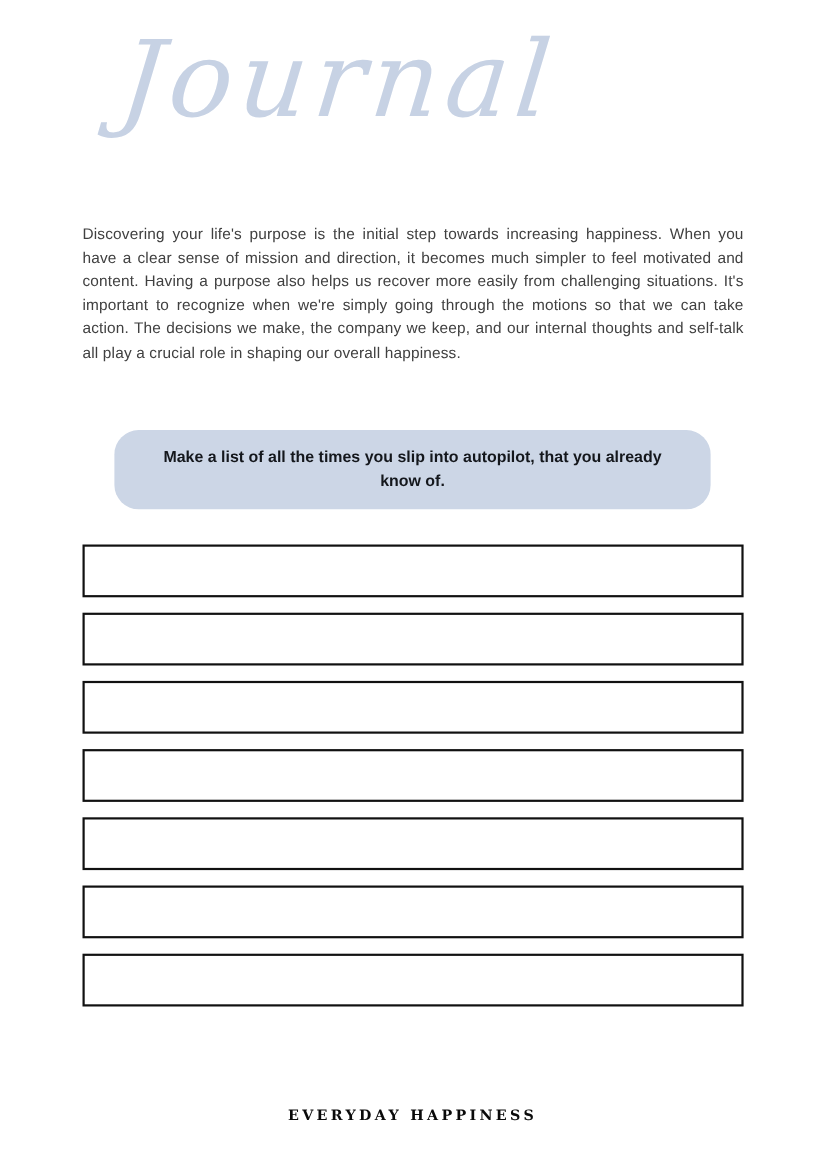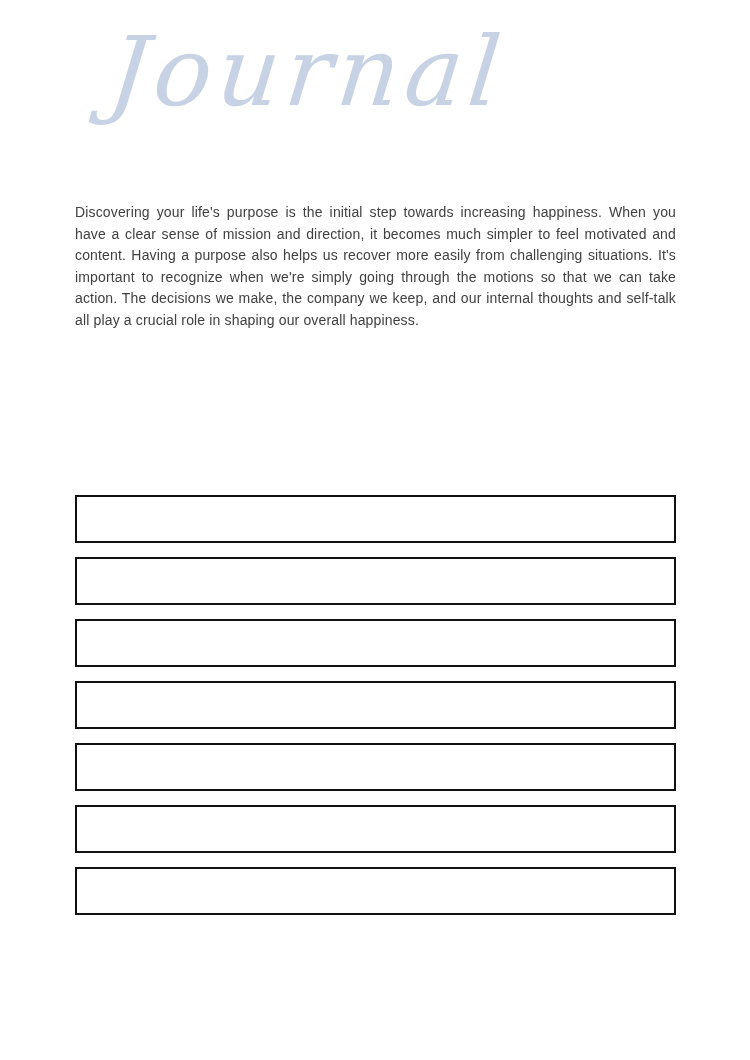--- a/index.html
+++ b/index.html
@@ -110,25 +110,27 @@
 </head>
 <body>
 
 <div class="page">
 
   <div class="script-word">Journal</div>
 
 
   <div class="intro">Discovering your life's purpose is the initial step towards increasing happiness. When you have a clear sense of mission and direction, it becomes much simpler to feel motivated and content. Having a purpose also helps us recover more easily from challenging situations. It's important to recognize when we're simply going through the motions so that we can take action. The decisions we make, the company we keep, and our internal thoughts and self-talk all play a crucial role in shaping our overall happiness.</div>
 
+  <div class="prompt-box">Make a list of all the times you slip into autopilot, that you already know of.</div>
 
   <div class="lines">
     <div class="line-box"></div>
     <div class="line-box"></div>
     <div class="line-box"></div>
     <div class="line-box"></div>
     <div class="line-box"></div>
     <div class="line-box"></div>
     <div class="line-box"></div>
   </div>
 
+  <div class="footer">EVERYDAY HAPPINESS</div>
 
 </div>
 
 </body></html>

